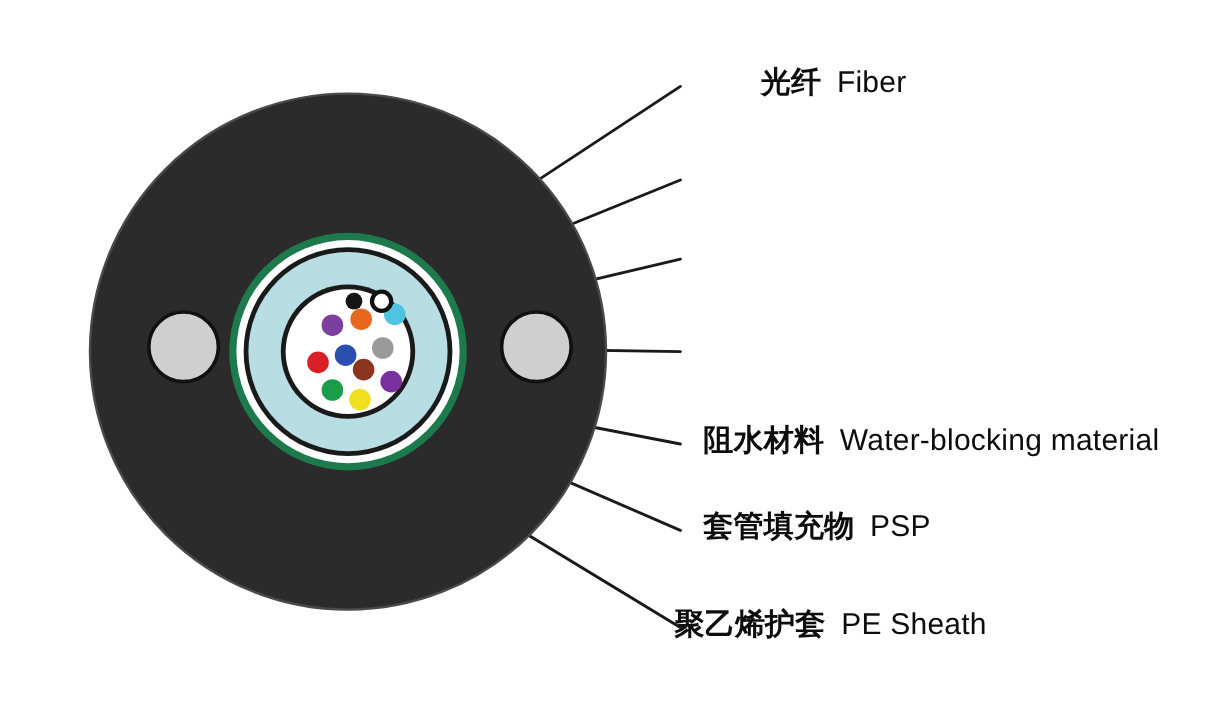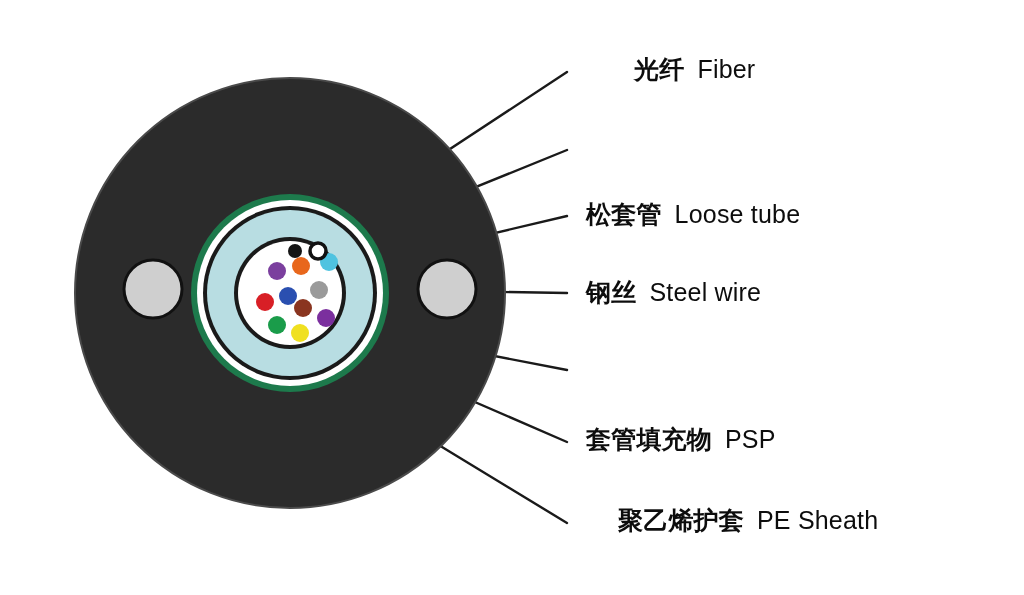--- a/index.html
+++ b/index.html
@@ -64,19 +64,18 @@
         <circle cx="277" cy="325" r="9" fill="#1a9c4a"></circle>
         <circle cx="300" cy="333" r="9" fill="#f0e020"></circle>
         <circle cx="326" cy="318" r="9" fill="#7b2f9e"></circle>
         <circle cx="295" cy="251" r="7" fill="#151515"></circle>
         <circle cx="318" cy="251" r="8" fill="#ffffff" stroke="#111111" stroke-width="3.5"></circle>
       </g>
   </svg>
 
   <div class="label-layer" id="label-layer">
       <div class="label" style="left: 586px; top: 57px; margin-left: 48px;"><span class="cn">光纤</span><span class="gap"></span><span class="en">Fiber</span></div>
-      <div class="label" style="left: 586px; top: 202px;"><span class="cn">松套管</span><span class="gap"></span><span class="en">Loose tube</span></div>
-      <div class="label" style="left: 586px; top: 280px;"><span class="cn">钢丝</span><span class="gap"></span><span class="en">Steel wire</span></div>
+      <div class="label" style="left: 586px; top: 355px;"><span class="cn">阻水材料</span><span class="gap"></span><span class="en">Water-blocking material</span></div>
       <div class="label" style="left: 586px; top: 427px;"><span class="cn">套管填充物</span><span class="gap"></span><span class="en">PSP</span></div>
-      <div class="label" style="left: 618px; top: 508px; text-align: center;"><span class="cn">聚乙烯护套</span><span class="gap"></span><span class="en">PE Sheath</span></div>
+      <div class="label" style="left: 562px; top: 508px; text-align: center;"><span class="cn">聚乙烯护套</span><span class="gap"></span><span class="en">PE Sheath</span></div>
     </div>
 
 </div>
 
 </body></html>

